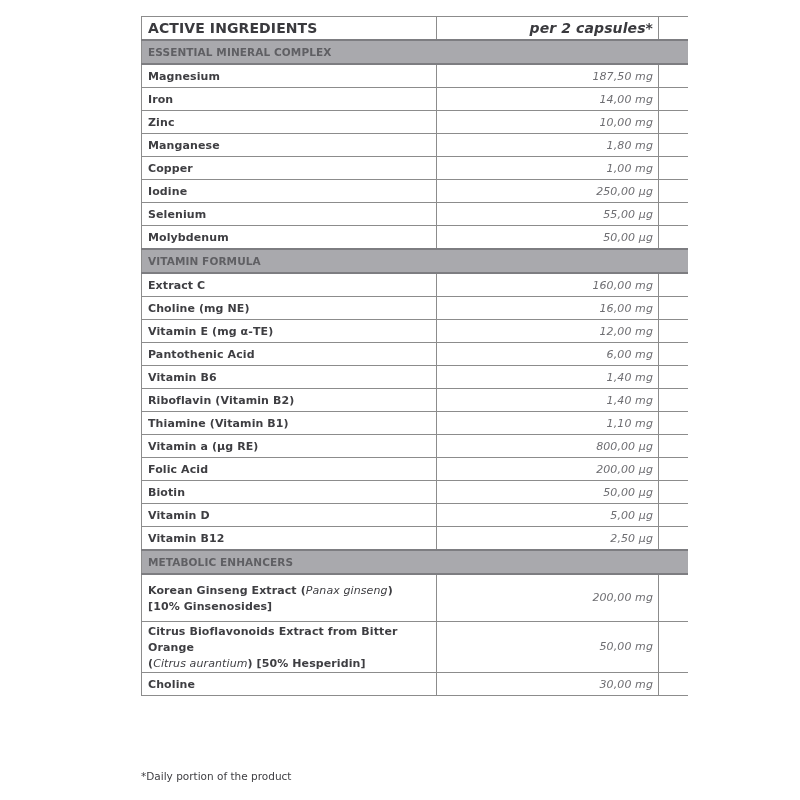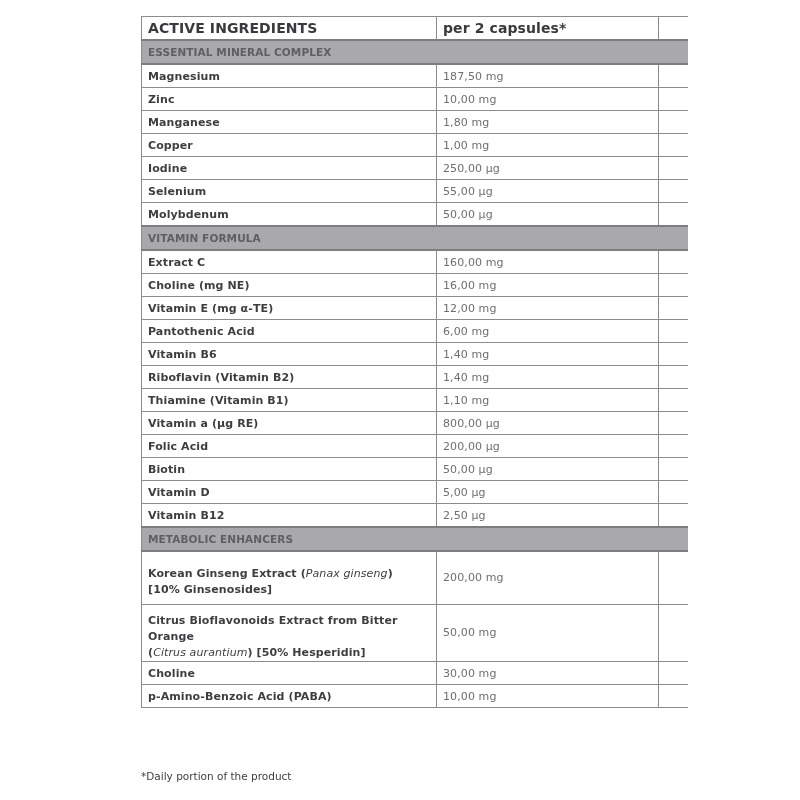--- a/index.html
+++ b/index.html
@@ -5,28 +5,28 @@
   html, body { margin:0; padding:0; background:#ffffff; }
   body { width:800px; height:800px; position:relative; overflow:hidden;
          font-family:"DejaVu Sans", "Liberation Sans", sans-serif; }
   .table-wrap { position:absolute; left:141px; top:16px; width:547px; overflow:hidden; }
   table { border-collapse:collapse; width:560px; table-layout:fixed; }
   col.c1 { width:295px; }
   col.c2 { width:222px; }
   col.c3 { width:43px; }
   td { border:1.5px solid #8c8c8c; padding:0 6px; height:22px; font-size:11px;
        color:#3e3e42; font-weight:bold; letter-spacing:0.1px; vertical-align:middle; white-space:nowrap; }
-  td.val { font-weight:normal; color:#6e6e72; padding-right:5px; }
+  td.val { text-align:right; font-weight:normal; color:#6e6e72; padding-right:5px;font-style:italic; }
   td.blank { border-right:none; }
   tr.header td { color:#3a3a3e; font-size:14px; }
   tr.header td.val { font-weight:bold; color:#3a3a3e; }
   tr.section td { background:#a9a9ad; color:#5f5f63; font-size:10.5px; border-left-color:#8c8c8c;
                   border-top:2px solid #7d7d81; border-bottom:2px solid #7d7d81; }
   tr.tall td { height:44px; white-space:normal; line-height:16px; }
-  tr.tall td.name { padding-top:8px; }
+  tr.tall td.name { padding-top:2px; }
   em { font-style:italic; font-weight:normal; }
   .footnote { position:absolute; left:141px; top:770px; font-size:10.5px; font-weight:normal; color:#3e3e42;
               font-family:"DejaVu Sans", "Liberation Sans", sans-serif; }
 </style>
 </head>
 <body>
 
 <div class="table-wrap">
 <table>
   <colgroup>
@@ -40,20 +40,25 @@
       <td class="val">per 2 capsules*</td>
       <td class="blank"></td>
     </tr>
 
     <tr class="section">
       <td colspan="3">ESSENTIAL MINERAL COMPLEX</td>
     </tr>
     <tr>
           <td>Magnesium</td>
           <td class="val">187,50 mg</td>
+          <td class="blank"></td>
+        </tr>
+    <tr>
+          <td>Iron</td>
+          <td class="val">14,00 mg</td>
           <td class="blank"></td>
         </tr>
     <tr>
           <td>Zinc</td>
           <td class="val">10,00 mg</td>
           <td class="blank"></td>
         </tr>
     <tr>
           <td>Manganese</td>
           <td class="val">1,80 mg</td>
@@ -155,22 +160,17 @@
     <tr class="tall">
       <td class="name"><span>Citrus Bioflavonoids Extract from Bitter Orange</span><br><span>(</span><em>Citrus aurantium</em><span>) [50% Hesperidin]</span></td>
       <td class="val">50,00 mg</td>
       <td class="blank"></td>
     </tr>
     <tr>
           <td>Choline</td>
           <td class="val">30,00 mg</td>
           <td class="blank"></td>
         </tr>
-    <tr>
-          <td>p-Amino-Benzoic Acid (PABA)</td>
-          <td class="val">10,00 mg</td>
-          <td class="blank"></td>
-        </tr>
   </tbody>
 </table>
 </div>
 
 <div class="footnote">*Daily portion of the product</div>
 
 </body></html>

